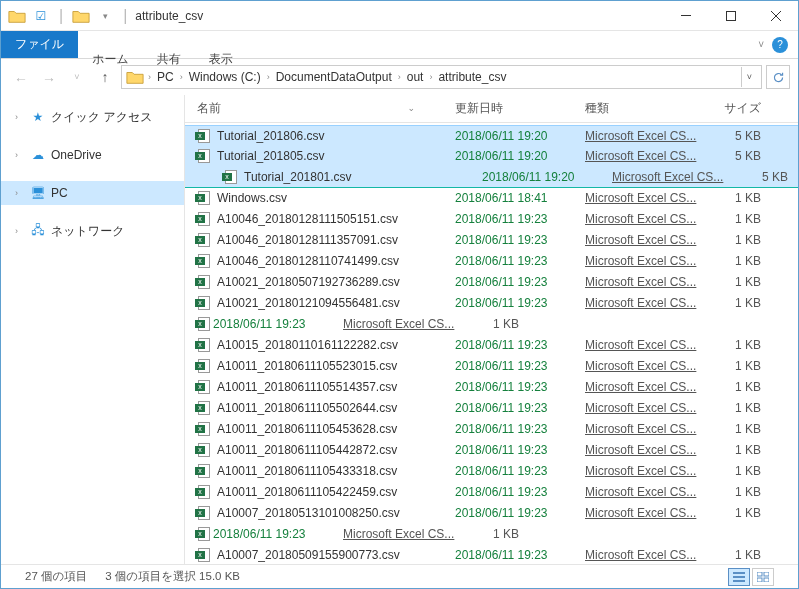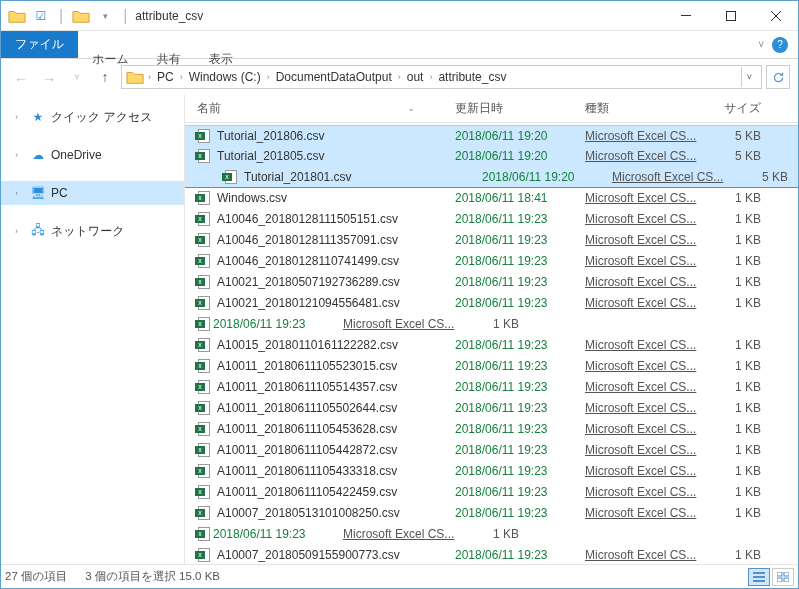--- a/index.html
+++ b/index.html
@@ -46,21 +46,21 @@
 .rows { padding-top: 2px; overflow-y: auto; }
 .row { height: 21px; display: flex; align-items: center; font-size: 12px; color: #333; padding-left: 8px; }
 .row.sel { background: #cce8ff; }
 .row.hl-first { border-top: 1px solid #99d1ff; }
 .row.hl-last { border-bottom: 1px solid #14b8a6; justify-content: flex-end; }
 .row .ic { width: 20px; height: 16px; display: flex; align-items: center; justify-content: center; }
 .row .name { width: 242px; padding-left: 4px; }
 .row .date { width: 130px; color: #15803d;}
 .row .type { width: 120px; color: #555; text-decoration: underline;}
 .row .size { width: 66px; text-align: right; padding-right: 10px; color: #555;}
-.statusbar { position: absolute; bottom: 0; left: 0; right: 0; height: 24px; border-top: 1px solid #e5e5e5; display: flex; align-items: center; font-size: 11.5px; color: #555; padding: 0 4px; }
+.statusbar { position: absolute; bottom: 0; left: 0; right: 0; height: 24px; border-top: 1px solid #e5e5e5; display: flex; align-items: center; font-size: 11.5px; color: #555; padding: 0 24px; }
 .status-seg { margin-right: 18px; }
 .view-toggles { margin-left: auto; display: flex; gap: 2px;}
 .vt-btn { width: 22px; height: 18px; border: 1px solid #ccc; display: flex; align-items: center; justify-content: center; color: #5a8fc5; }
 .vt-btn.active { background: #cce8ff; border-color: #5a8fc5;}
 .help-circle { width: 16px; height: 16px; border-radius: 50%; background: #2b90d9; color: #fff; font-size: 10px; display: flex; align-items: center; justify-content: center; }
 .excel-icon { display: inline-block; width: 16px; height: 14px; position: relative; }
 .excel-icon .sheet { position: absolute; left: 3px; top: 0; width: 12px; height: 14px; background: #fff; border: 1px solid #999; }
 .excel-icon .badge { position: absolute; left: 0; top: 3px; width: 10px; height: 8px; background: #217346; color: #fff; font-size: 7px; line-height: 8px; text-align: center; }
 </style>
 </head>

